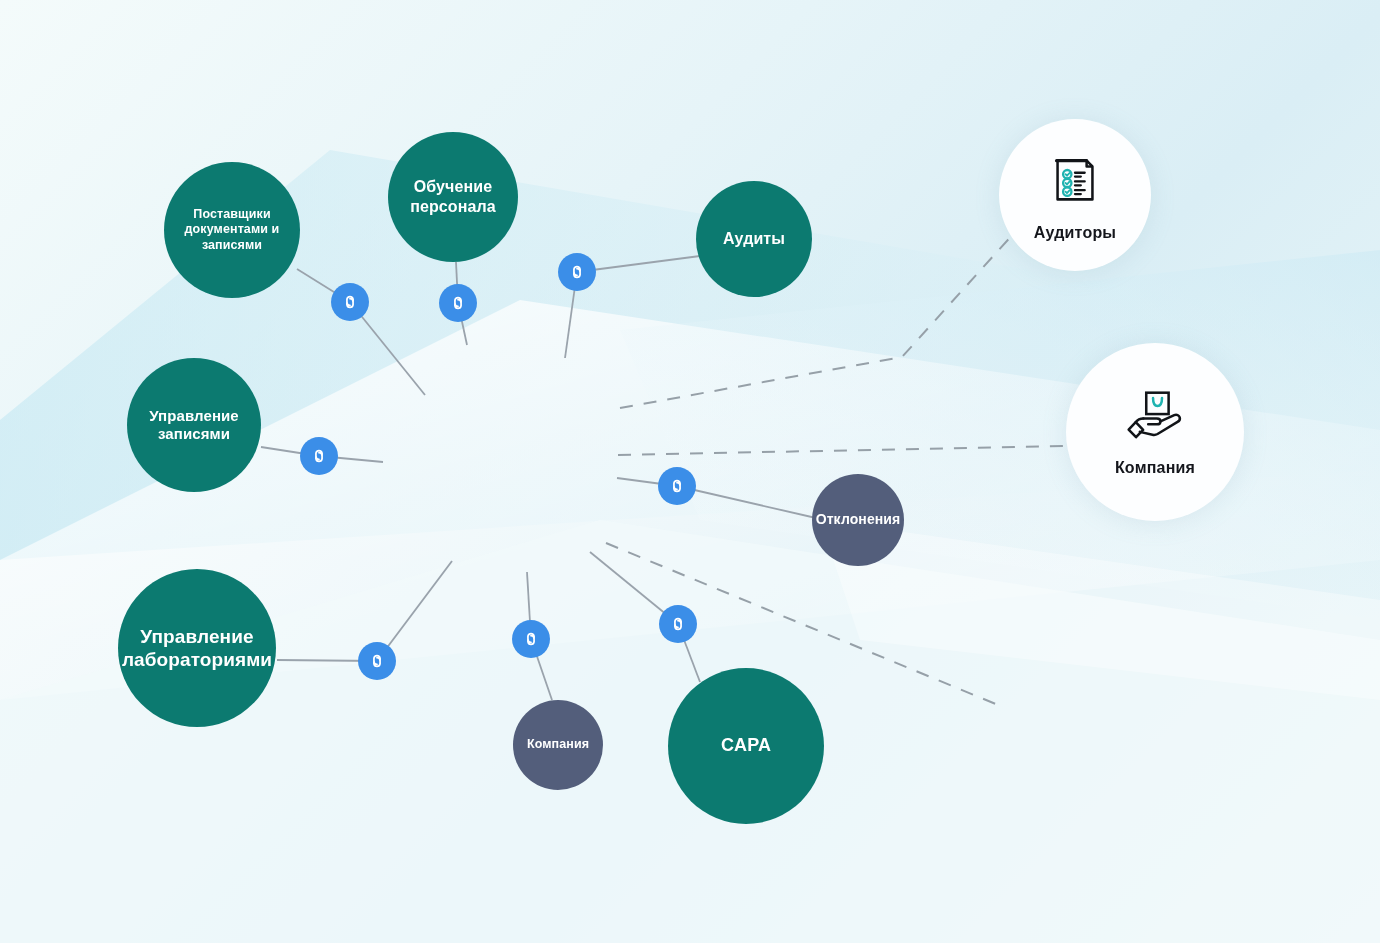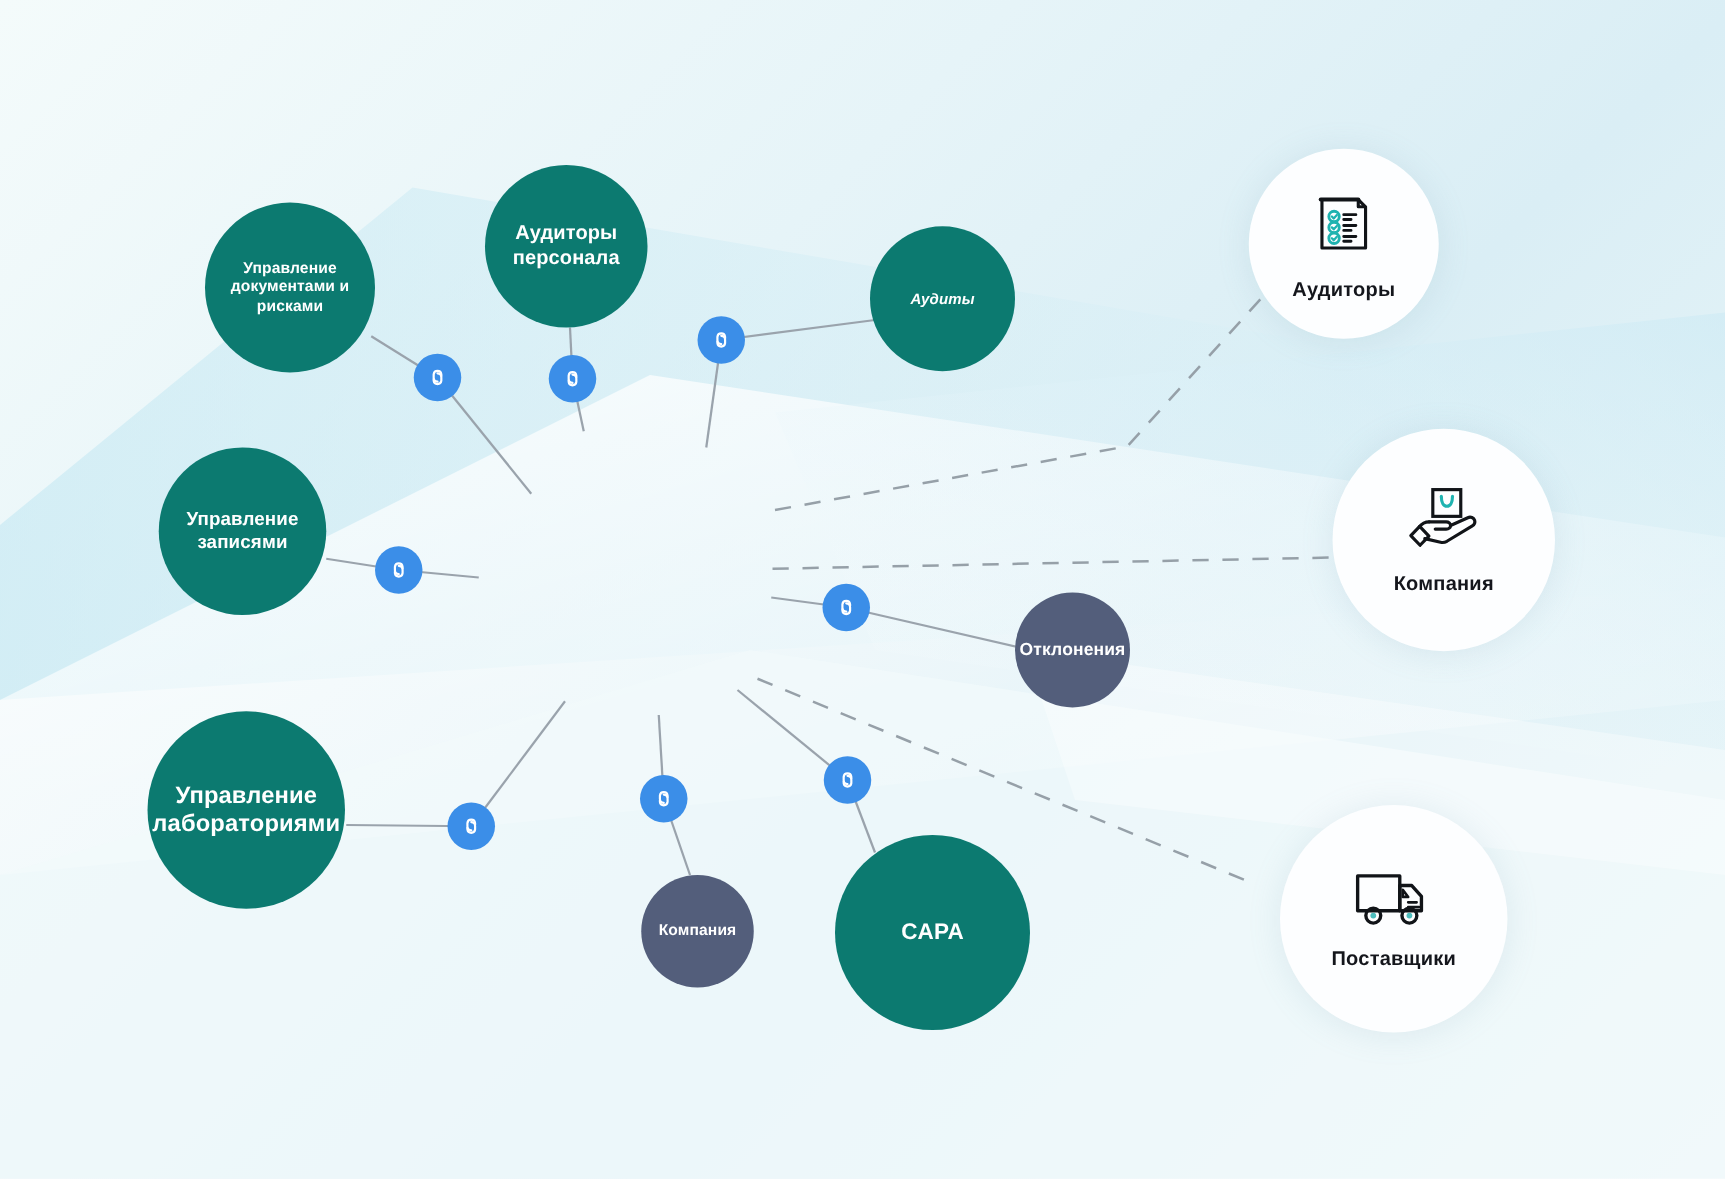--- a/index.html
+++ b/index.html
@@ -119,26 +119,26 @@
       </g>
     <g id="dashed-edges" stroke="#96a0a8" stroke-width="2" stroke-dasharray="13 11" stroke-linecap="butt" fill="none">
         <polyline points="620,408 902,357 1015,232"></polyline>
         <polyline points="618,455 1066,446"></polyline>
         <polyline points="606,543 1003,707"></polyline>
       </g>
   </svg>
 
   <div id="nodes-layer">
       <div class="node node-internal" style="width: 136px; height: 136px; left: 164px; top: 162px; font-size: 12.5px;">
-        <span>Управление документами и рисками</span>
+        <span>Поставщики документами и записями</span>
       </div>
       <div class="node node-internal" style="width: 130px; height: 130px; left: 388px; top: 132px; font-size: 16px;">
-        <span>Аудиторы персонала</span>
-      </div>
-      <div class="node node-internal" style="width: 116px; height: 116px; left: 696px; top: 181px; font-size: 12px; font-style: italic;">
+        <span>Обучение персонала</span>
+      </div>
+      <div class="node node-internal" style="width: 116px; height: 116px; left: 696px; top: 181px; font-size: 16px;">
         <span>Аудиты</span>
       </div>
       <div class="node node-internal" style="width: 134px; height: 134px; left: 127px; top: 358px; font-size: 15px;">
         <span>Управление записями</span>
       </div>
       <div class="node node-internal" style="width: 158px; height: 158px; left: 118px; top: 569px; font-size: 19px;">
         <span>Управление лабораториями</span>
       </div>
       <div class="node node-slate" style="width: 92px; height: 92px; left: 812px; top: 474px; font-size: 14px;">
         <span>Отклонения</span>
@@ -179,35 +179,20 @@
         <path d="M34 9.5c0 5.2 1.9 8.2 4.6 8.2s4.6-3 4.6-8.2" stroke="#1fb3b0" stroke-width="2.6" stroke-linecap="round"></path>
         <path d="M24 30.5h14c2.1 0 3.6 1.3 3.6 3s-1.5 3-3.6 3H29" stroke="#111418" stroke-width="2.6" stroke-linecap="round" stroke-linejoin="round"></path>
         <path d="M41.6 33.5l14.2-6.4c2.4-1.1 4.9.1 5.6 2.2.6 1.9-.3 3.7-2.2 4.8L38.6 46.5c-1.6.9-3.4 1.2-5.2.8l-13-3" stroke="#111418" stroke-width="2.6" stroke-linecap="round" stroke-linejoin="round"></path>
         <path d="M24 30.5c-3.6 0-6.2 1.6-8.1 4.1" stroke="#111418" stroke-width="2.6" stroke-linecap="round"></path>
         <path d="M16.2 34.3l-7.3 7.6 7.6 7.9 7.3-7.6z" stroke="#111418" stroke-width="2.6" stroke-linejoin="round"></path>
       </svg>
     </span>
     <span class="ext-label">Компания</span>
   </div>
 
-  <div class="node-external" id="ext-suppliers" style="width: 182px; height: 182px; left: 1024px; top: 644px;">
-    <span class="ext-icon">
-      <svg width="68" height="52" viewBox="0 0 70 54" fill="none">
-        <rect x="5" y="8" width="35" height="29" stroke="#111418" stroke-width="2.8" stroke-linejoin="round"></rect>
-        <path d="M40 16h10l8 9v12H40z" stroke="#111418" stroke-width="2.8" stroke-linejoin="round"></path>
-        <path d="M42.5 19.5l4.5 6h-4.5z" stroke="#111418" stroke-width="2.2" stroke-linejoin="round"></path>
-        <path d="M47 30h7M47 34h9" stroke="#111418" stroke-width="2.2" stroke-linecap="round"></path>
-        <circle cx="18" cy="41" r="6.2" stroke="#111418" stroke-width="2.8"></circle>
-        <circle cx="18" cy="41" r="2.4" fill="#4dbdbd"></circle>
-        <circle cx="48" cy="41" r="6.2" stroke="#111418" stroke-width="2.8"></circle>
-        <circle cx="48" cy="41" r="2.4" fill="#4dbdbd"></circle>
-      </svg>
-    </span>
-    <span class="ext-label">Поставщики</span>
-  </div>
 
   <div id="badges-layer">
       <div class="link-badge" style="left: 331px; top: 283px;">
         <svg width="20" height="20" viewBox="0 0 24 24" fill="none">
           <path d="M9.2 14.8a3.7 3.7 0 010-5.2l2.4-2.4a3.7 3.7 0 015.2 5.2l-1.2 1.2" stroke="#fff" stroke-width="2.1" stroke-linecap="round"></path>
           <path d="M14.8 9.2a3.7 3.7 0 010 5.2l-2.4 2.4a3.7 3.7 0 01-5.2-5.2l1.2-1.2" stroke="#fff" stroke-width="2.1" stroke-linecap="round"></path>
         </svg>
       </div>
       <div class="link-badge" style="left: 439px; top: 284px;">
         <svg width="20" height="20" viewBox="0 0 24 24" fill="none">

